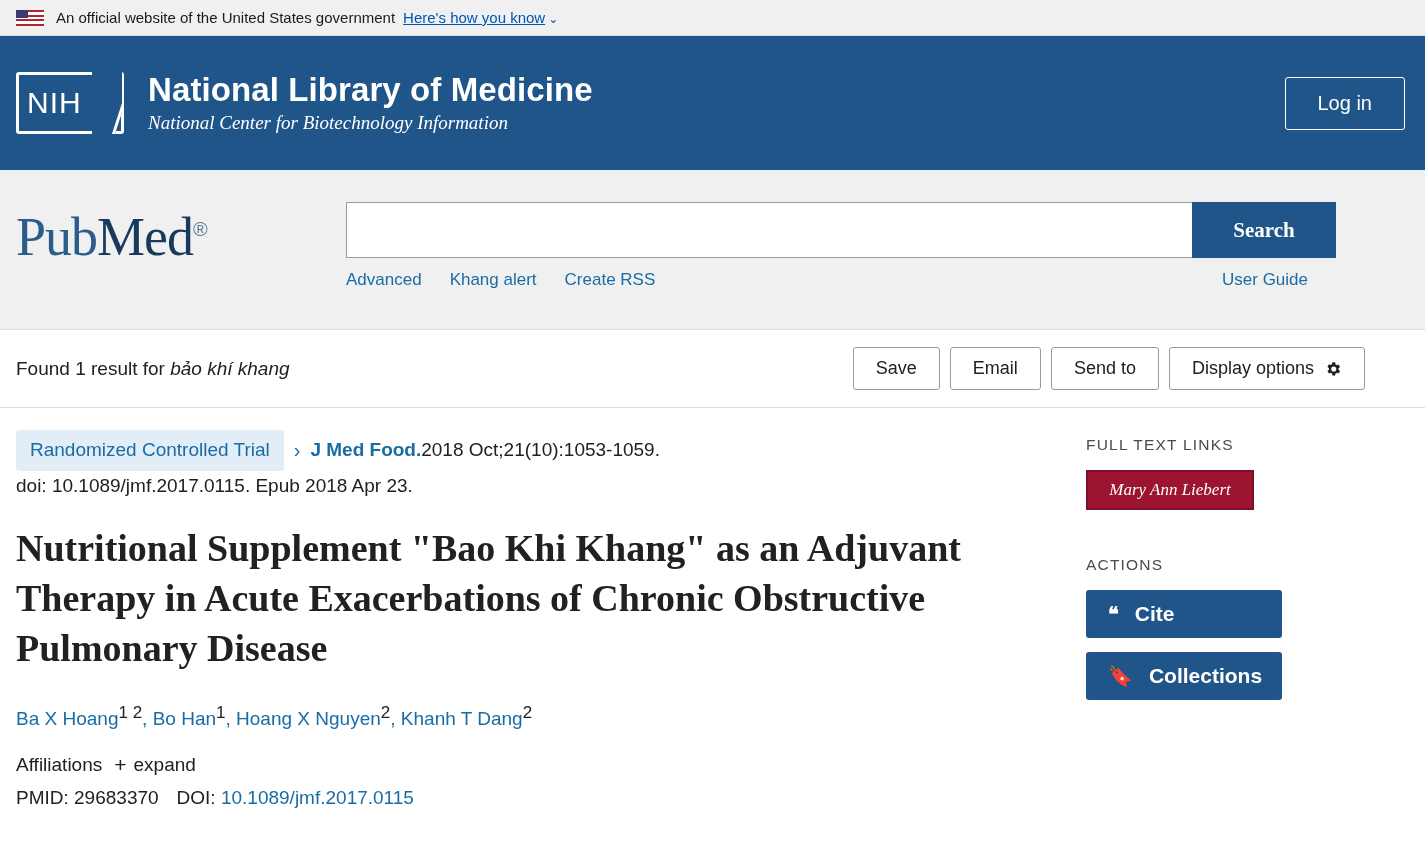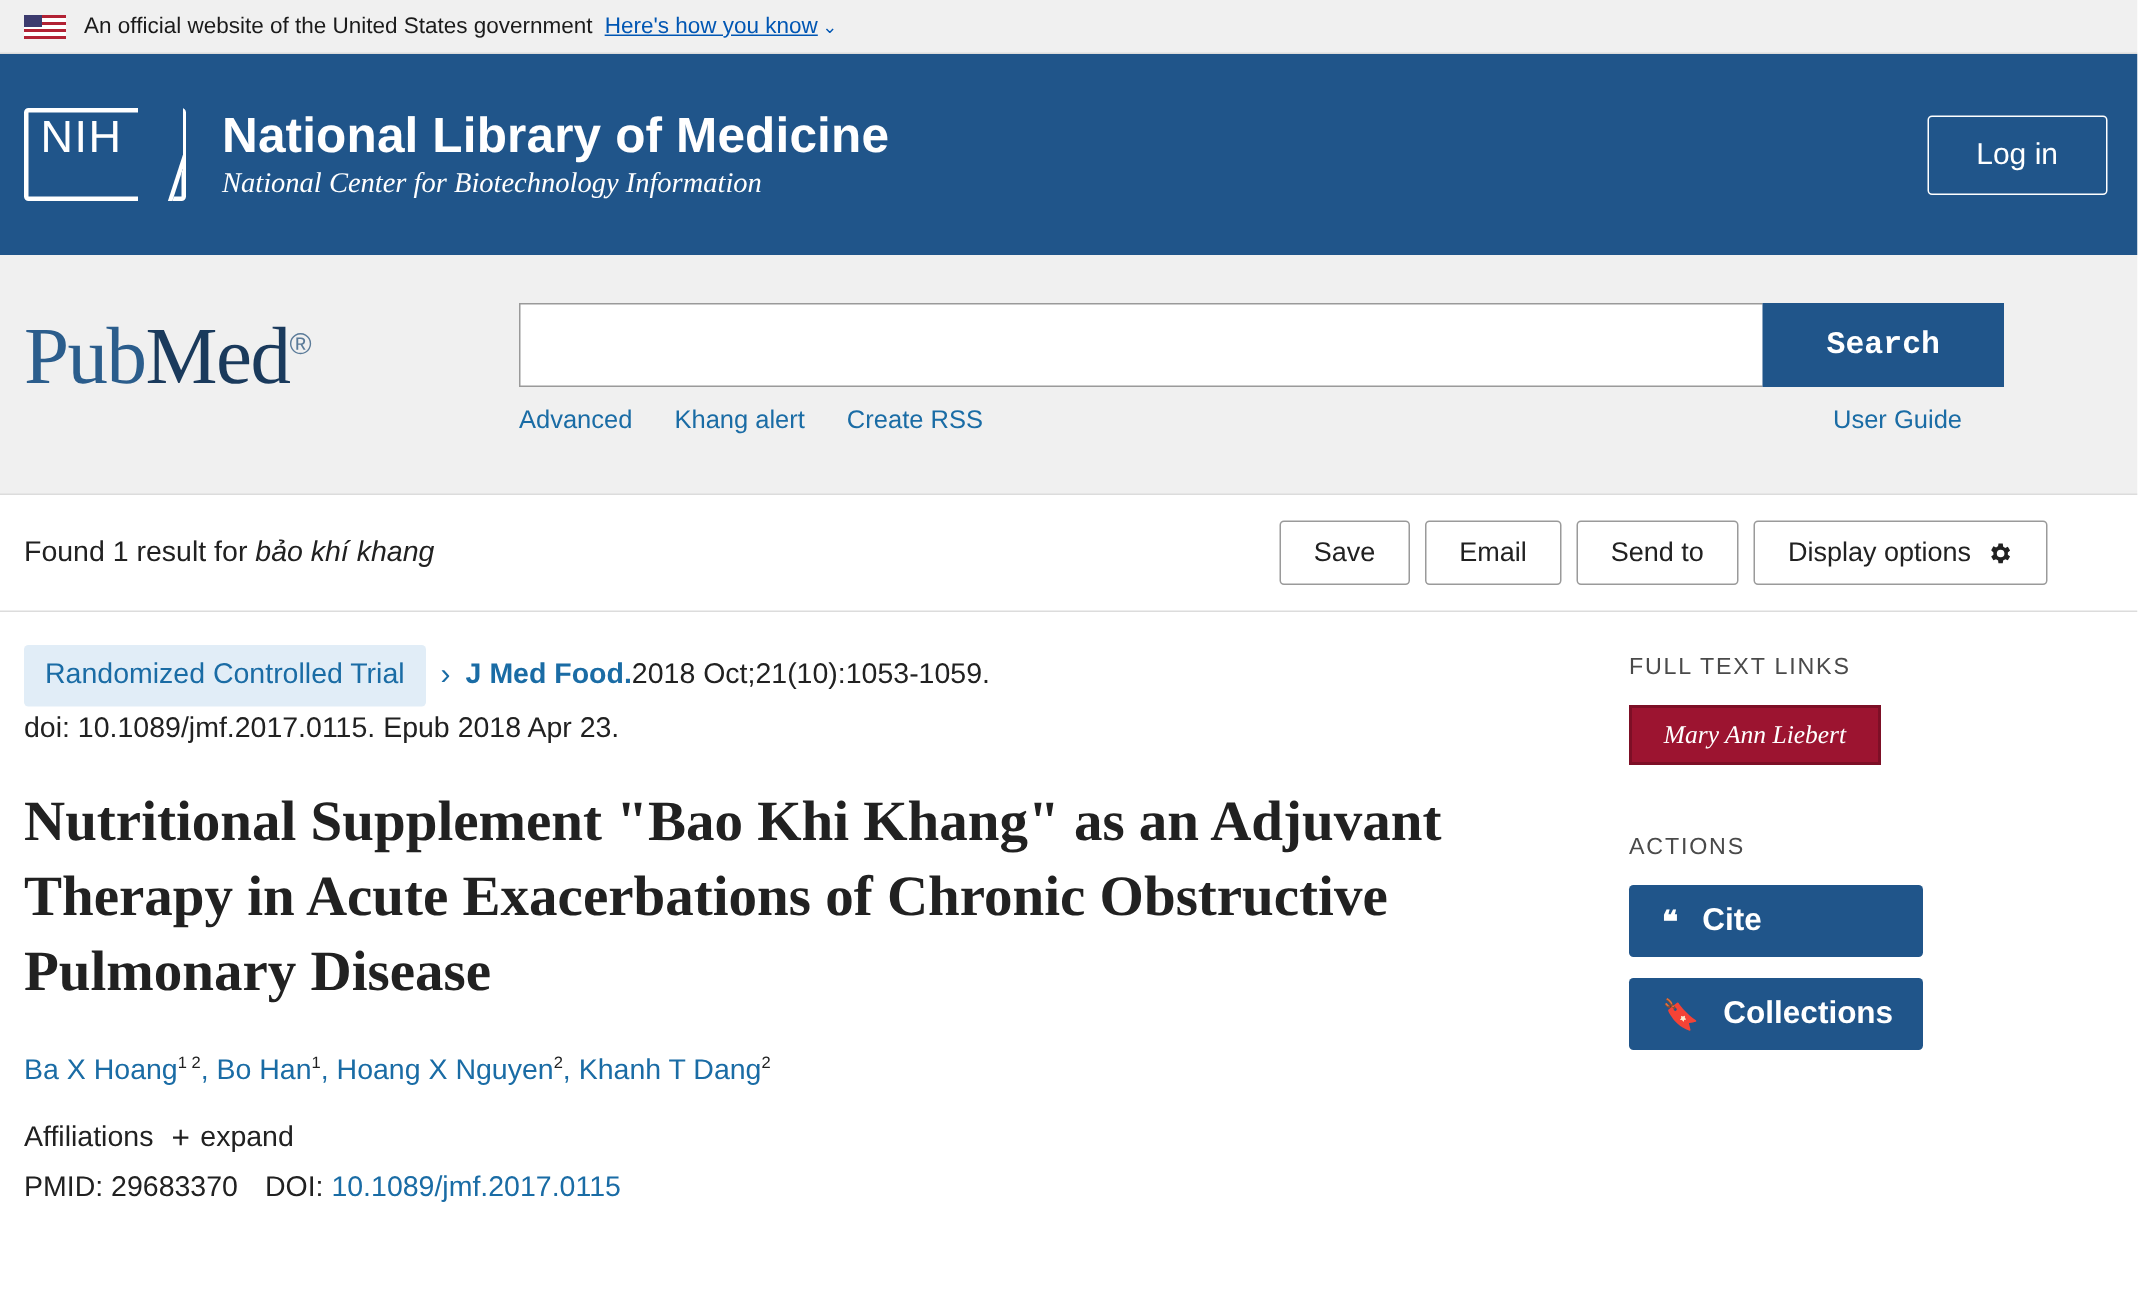--- a/index.html
+++ b/index.html
@@ -64,21 +64,21 @@
     padding: 0 20px 0 16px;
     color: #ffffff;
   }
   .nih-left { display: flex; align-items: center; }
   .nih-logo {
     width: 108px; height: 62px;
     border: 3px solid #ffffff;
     border-radius: 3px;
     position: relative;
     margin-right: 24px;
-    display: flex; align-items: flex-start; justify-content: flex-start;
+    display: flex; align-items: center; justify-content: flex-start;
   }
   .nih-logo .nih-text {
     font-size: 30px;
     letter-spacing: 1px;
     font-weight: 400;
     padding-left: 8px;
     color: #fff;
     font-family: "Liberation Sans", sans-serif;
   }
   .nih-logo .arrow {
@@ -162,29 +162,29 @@
     border: 1px solid #9a9a9a;
     border-right: none;
     background: #ffffff;
     font-size: 19px;
     padding: 0 14px;
     outline: none;
     font-family: "Liberation Sans", sans-serif;
     caret-color: #000;
   }
   .search-btn {
-    width: 161px;
+    width: 144px;
     height: 56px;
     background: #20558a;
     color: #ffffff;
     border: none;
     font-size: 21px;
     font-weight: 700;
     cursor: pointer;
-    font-family: Liberation Mono, monospace;
+    font-family: Liberation Serif, serif;
   }
   .search-links {
     display: flex;
     align-items: center;
     margin-top: 12px;
     font-size: 17px;
   }
   .search-links a {
     color: #1a6ca5;
     text-decoration: none;
@@ -274,21 +274,21 @@
     color: #212121;
     max-width: 1010px;
   }
   .authors {
     margin-top: 26px;
     font-size: 19px;
     line-height: 1.6;
     color: #1a6ca5;
   }
   .authors a { color: #1a6ca5; text-decoration: none; cursor: pointer; }
-  .authors sup { font-size: 11px; color: #212121; }
+  .authors sup { font-size: 17px; color: #212121; }
   .affil {
     margin-top: 18px;
     font-size: 19px;
     color: #212121;
     display: flex; align-items: center;
   }
   .affil .expand {
     color: #212121;
     margin-left: 12px;
     cursor: pointer;

